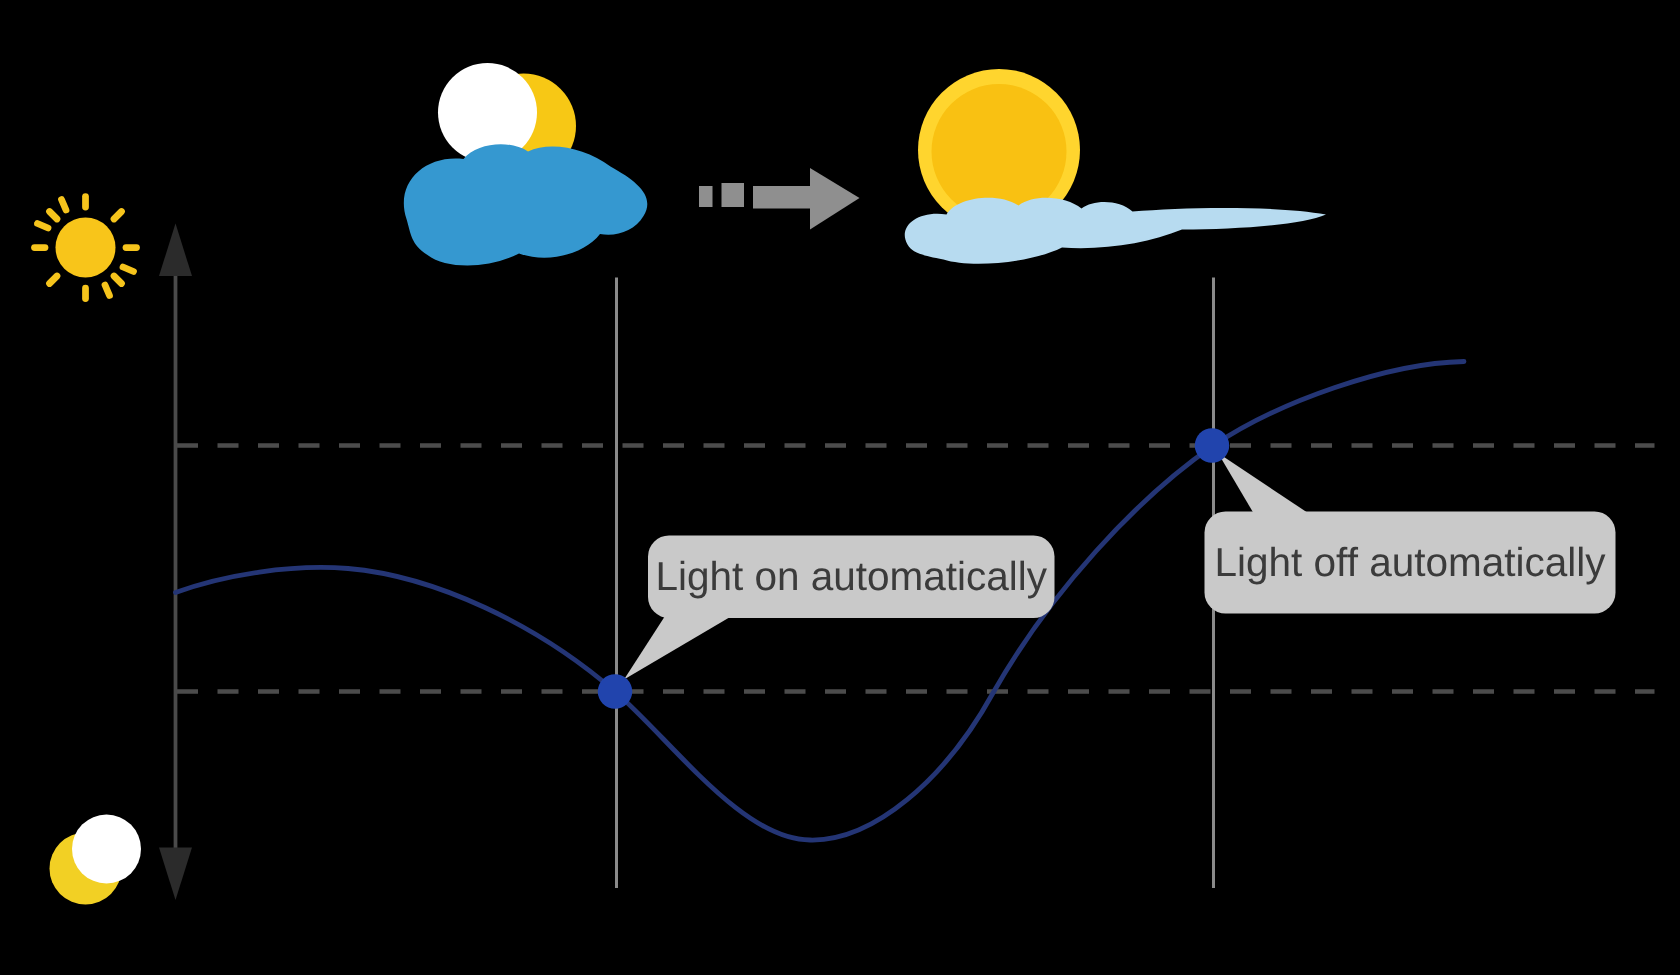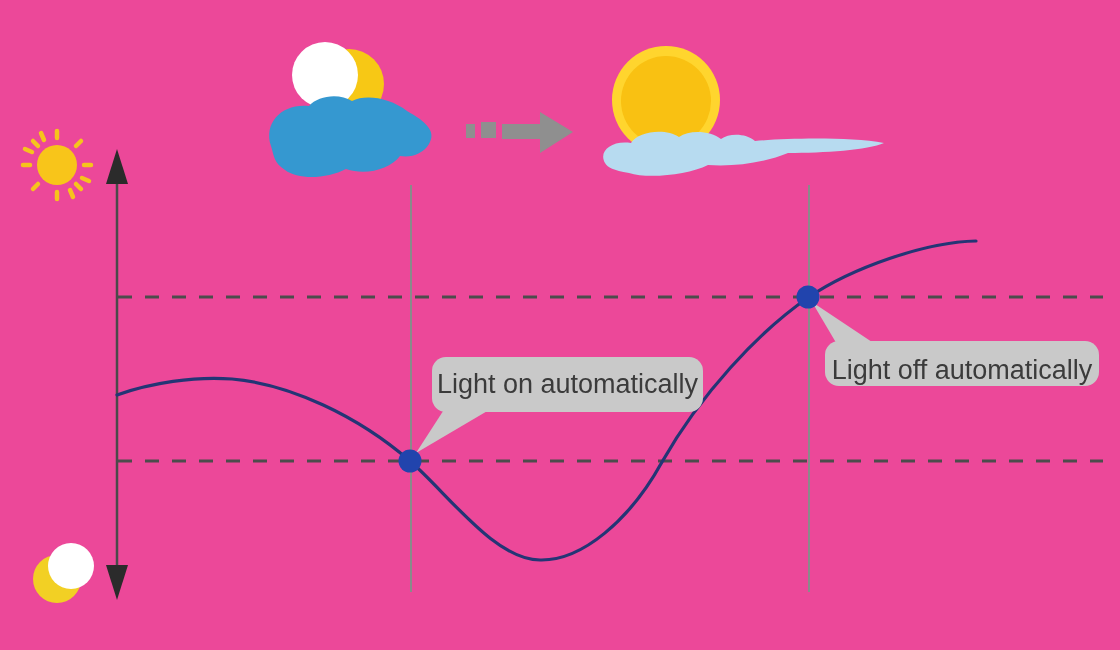--- a/index.html
+++ b/index.html
@@ -1,27 +1,27 @@
 <!DOCTYPE html>
 <html><head>
 <meta charset="utf-8">
 <style>
   html,body{margin:0;padding:0;background:#fff;}
   .stage{
-    position:relative;width:1120px;height:650px;background:#ec4899;
+    position:relative;width:1120px;height:650px;background:#000000;
     overflow:hidden;font-family:"Liberation Sans",sans-serif;
   }
   .stage svg{position:absolute;left:0;top:0;}
   .bubble{
     position:absolute;background:#c9c9c9;border-radius:14px;
     display:flex;align-items:center;justify-content:center;
     color:#3b3b3b;font-size:27px;font-weight:400;white-space:nowrap;
   }
   .bubble-on{left:432px;top:357px;width:271px;height:55px;}
-  .bubble-off{left:825px;top:341px;width:274px;height:45px;align-items:flex-end;}
+  .bubble-off{left:803px;top:341px;width:274px;height:68px;}
 </style>
 </head>
 <body>
 
 <div class="stage">
 
   <svg width="1120" height="650" viewBox="0 0 1120 650">
 
     <line x1="118" y1="297" x2="1103" y2="297" stroke-width="3" stroke-dasharray="14 13" stroke="#4c4c4c"></line>
     <line x1="118" y1="461" x2="1103" y2="461" stroke-width="3" stroke-dasharray="14 13" stroke="#4c4c4c"></line>

